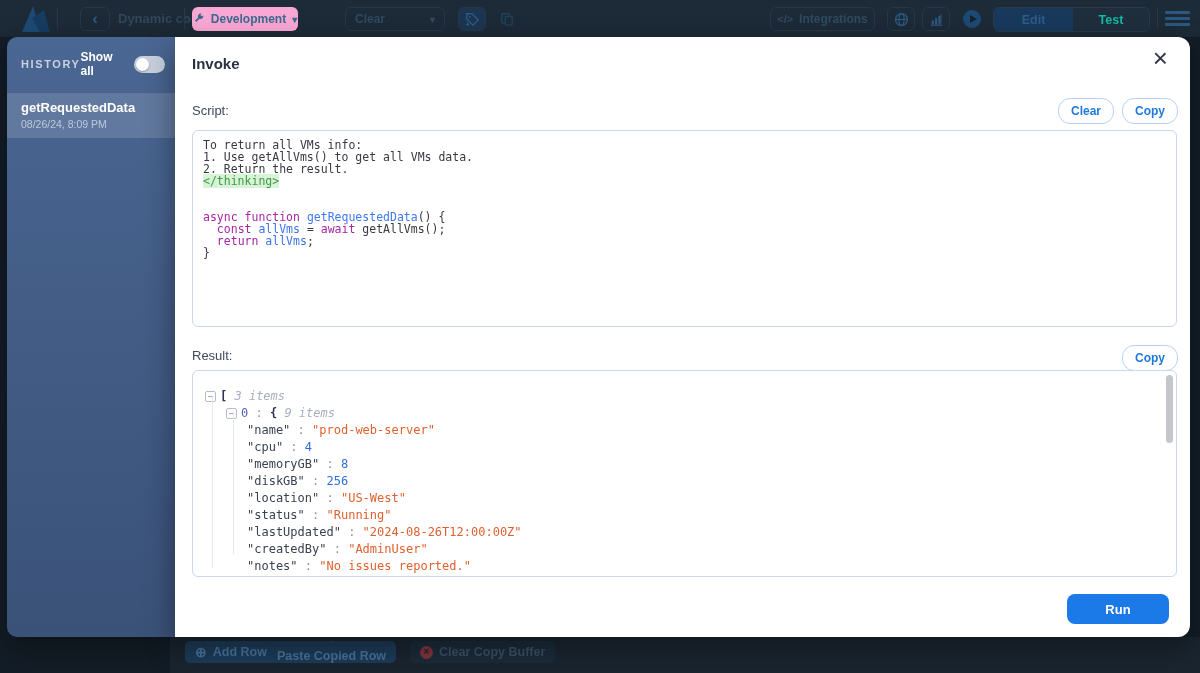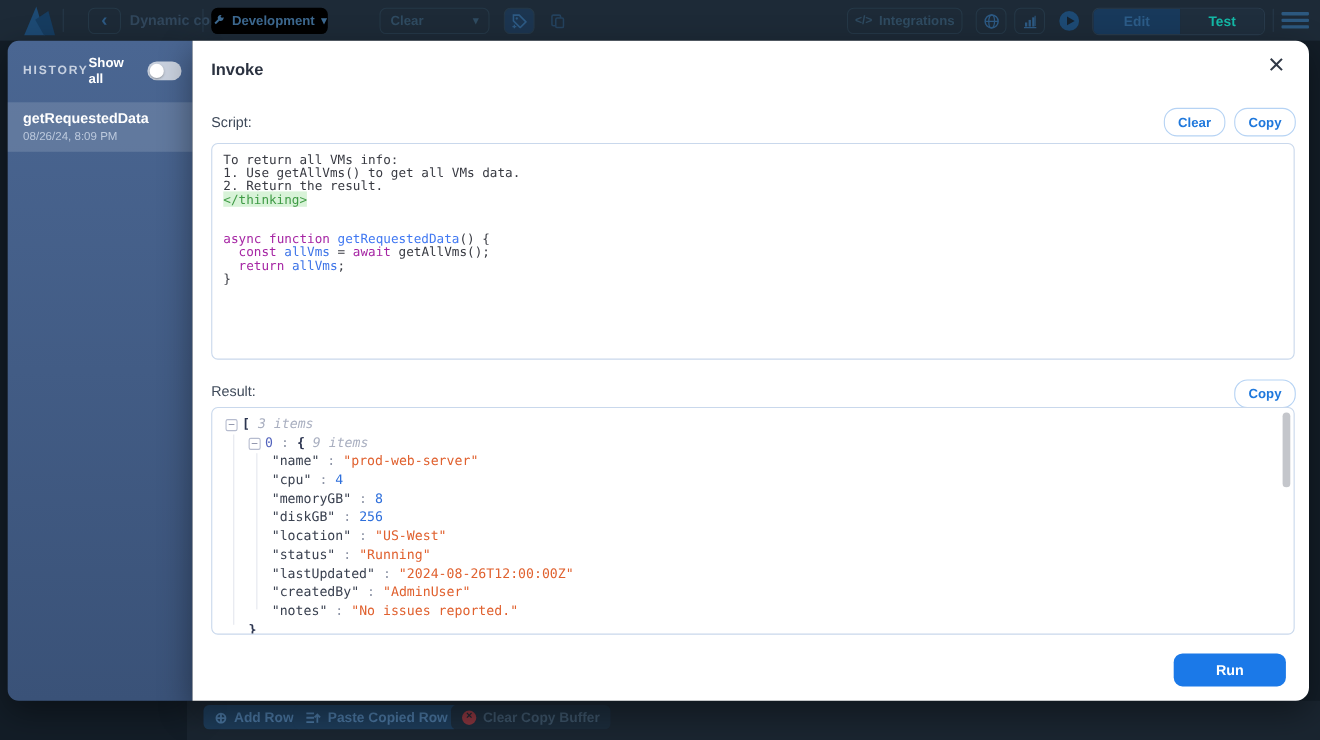--- a/index.html
+++ b/index.html
@@ -8,34 +8,34 @@
 
   
   .topbar { position:absolute; left:0; top:0; width:1200px; height:37px; background:#1d2a37; }
   .bottom-strip { position:absolute; left:170px; top:637px; width:1030px; height:36px; background:#1a2530; }
   .tb-divider { position:absolute; top:8px; width:1px; height:21px; background:#27394a; }
   .logo-svg { position:absolute; left:18px; top:4px; }
   .tb-btn { position:absolute; top:7px; height:24px; border-radius:6px; display:flex; align-items:center; justify-content:center; gap:6px; font-size:12px; font-weight:bold; }
   .tb-outline { border:1px solid #253847; color:#2f4b61; }
   .back-btn { left:80px; width:30px; color:#2d5a84; font-size:17px; font-weight:bold; }
   .product-label { position:absolute; left:118px; top:11px; font-size:13px; font-weight:bold; color:#31475c; }
-  .dev-btn { left:192px; width:106px; background:#000000; color:#3d6990; }
+  .dev-btn { left:192px; width:106px; background:#f9a8d4; color:#3d6990; }
   .last-dd { left:345px; width:100px; justify-content:space-between; padding:0 9px; }
   .chev { font-size:10px; color:#2f4b61; }
   .icon-btn { width:28px; }
   .integrations-btn { left:770px; width:105px; }
   .edit-test { position:absolute; left:993px; top:7px; height:25px; display:flex; border:1px solid #283a4b; border-radius:6px; overflow:hidden; }
   .edit-seg { width:79px; background:#18395b; color:#2c5c88; font-size:12.5px; font-weight:bold; display:flex; align-items:center; justify-content:center; }
   .test-seg { width:76px; background:#1f2e3d; color:#14b8a6; font-size:12.5px; font-weight:bold; display:flex; align-items:center; justify-content:center; }
   .hamburger { position:absolute; left:1165px; top:11px; width:25px; cursor:pointer; }
   .hamburger div { height:3px; background:#2c587f; margin-bottom:3px; border-radius:1px; }
 
   .bb-btn { position:absolute; top:641px; height:22px; border-radius:5px; display:flex; align-items:center; gap:6px; font-size:12.5px; font-weight:bold; padding:0 10px; }
   .add-row-btn { left:185px; background:#1d3b58; color:#47719a; }
-  .paste-row-btn { left:267px; background:#1d3b58; color:#47719a; }
+  .paste-row-btn { left:267px; background:#1d3b58; color:#47719a;flex-direction:column; }
   .clear-buf-btn { left:410px; background:#1b2b3a; color:#3a5064; }
   .dim-plus { font-size:14px; }
   .clear-circle { width:13px; height:13px; border-radius:50%; background:#83333c; color:#1b2630; font-size:10px; font-weight:bold; display:flex; align-items:center; justify-content:center; line-height:1; }
 
   
   .history-panel { position:absolute; left:7px; top:37px; width:168px; height:600px; border-radius:10px 0 0 10px; background:linear-gradient(180deg,#4a6692,#3a5278); box-shadow:0 10px 30px rgba(0,0,0,.4); }
   .hp-header { display:flex; align-items:center; justify-content:flex-start; padding:13px 10px 10px 14px; }
   .hp-title { font-size:11px; letter-spacing:1.6px; color:#c7d1e1; font-weight:bold; }
   .hp-right { display:flex; align-items:center; gap:7px; }
   .hp-showall { font-size:12px; font-weight:bold; color:#ffffff; }
@@ -218,21 +218,21 @@
   </div>
 
   <div class="section-label result-label">Result:</div>
   <div class="result-actions">
     <button class="pill-btn">Copy</button>
   </div>
   <div class="result-box">
     <div class="guide guide1"></div>
     <div class="guide guide2"></div>
     <div>
-        <div class="tree-row" style="padding-left: 4px;"><span class="tk-tree">−</span><span class="tk-punc">[ </span><span class="tk-meta">3 items</span></div>
+        <div class="tree-row" style="padding-left: 4px; margin-top: 11px;"><span class="tk-tree">−</span><span class="tk-punc">[ </span><span class="tk-meta">3 items</span></div>
         <div class="tree-row" style="padding-left: 25px;"><span class="tk-tree">−</span><span class="tk-idx">0</span><span class="tk-colon"> : </span><span class="tk-punc">{ </span><span class="tk-meta">9 items</span></div>
         <div class="tree-row" style="padding-left: 46px;"><span class="tk-key">"name"</span><span class="tk-colon"> : </span><span class="tk-str">"prod-web-server"</span></div>
         <div class="tree-row" style="padding-left: 46px;"><span class="tk-key">"cpu"</span><span class="tk-colon"> : </span><span class="tk-num">4</span></div>
         <div class="tree-row" style="padding-left: 46px;"><span class="tk-key">"memoryGB"</span><span class="tk-colon"> : </span><span class="tk-num">8</span></div>
         <div class="tree-row" style="padding-left: 46px;"><span class="tk-key">"diskGB"</span><span class="tk-colon"> : </span><span class="tk-num">256</span></div>
         <div class="tree-row" style="padding-left: 46px;"><span class="tk-key">"location"</span><span class="tk-colon"> : </span><span class="tk-str">"US-West"</span></div>
         <div class="tree-row" style="padding-left: 46px;"><span class="tk-key">"status"</span><span class="tk-colon"> : </span><span class="tk-str">"Running"</span></div>
         <div class="tree-row" style="padding-left: 46px;"><span class="tk-key">"lastUpdated"</span><span class="tk-colon"> : </span><span class="tk-str">"2024-08-26T12:00:00Z"</span></div>
         <div class="tree-row" style="padding-left: 46px;"><span class="tk-key">"createdBy"</span><span class="tk-colon"> : </span><span class="tk-str">"AdminUser"</span></div>
         <div class="tree-row" style="padding-left: 46px;"><span class="tk-key">"notes"</span><span class="tk-colon"> : </span><span class="tk-str">"No issues reported."</span></div>

